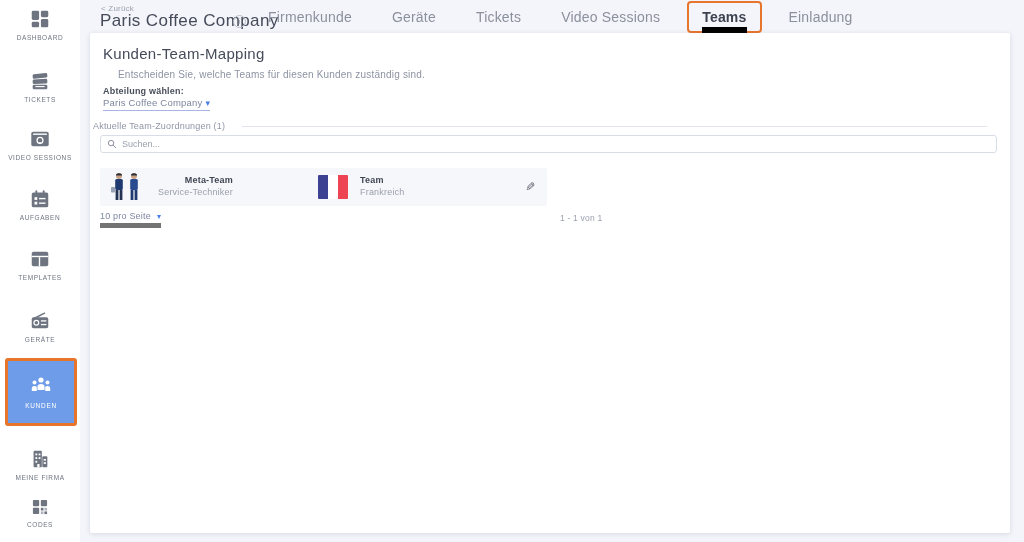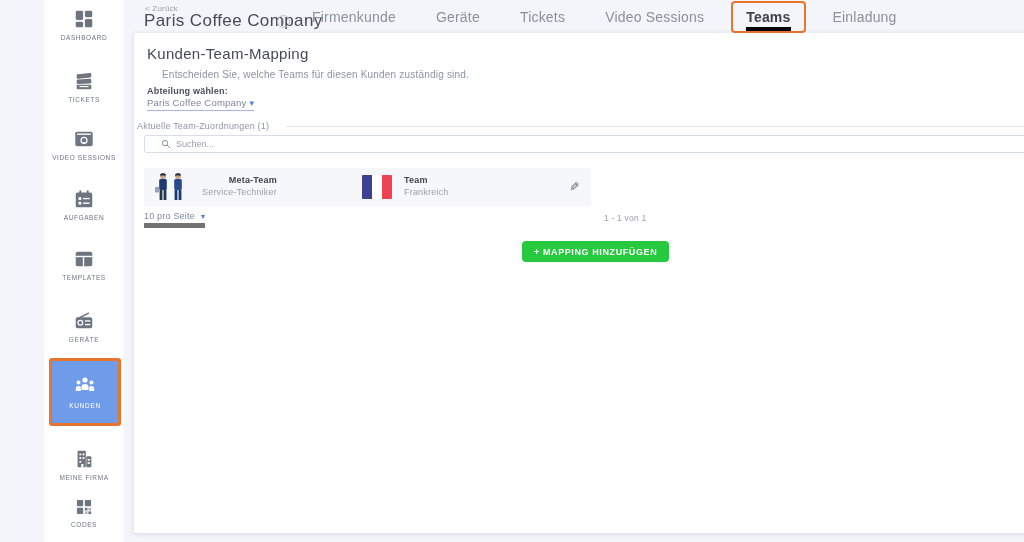--- a/index.html
+++ b/index.html
@@ -2,21 +2,21 @@
 <html><head>
 <meta charset="utf-8">
 <style>
   * { margin:0; padding:0; box-sizing:border-box; }
   html,body { width:1024px; height:542px; }
   body {
     font-family:"Liberation Sans","DejaVu Sans",sans-serif;
     background:#f4f5fa; color:#454b59; overflow:hidden;
     letter-spacing:.2px;
   }
-  .stage { position:relative; width:943px; height:542px;margin-left:44px; }
+  .stage { position:relative; width:943px; height:542px; }
 
   
   .sidebar { position:absolute; left:0; top:0; width:80px; height:542px; background:#ffffff; }
   .side-item { position:absolute; left:0; width:80px; display:flex; flex-direction:column; align-items:center; gap:4px; cursor:pointer; }
   .side-item .slabel { font-size:6.5px; color:#6e7480; letter-spacing:.6px; text-align:center; line-height:1.3; }
   .side-item svg { display:block; }
   .side-active-box {
     position:absolute; left:5px; top:358px; width:72px; height:68px;
     background:#6f9ce8; border:3px solid #e8752c; border-radius:3px;
     display:flex; flex-direction:column; align-items:center; justify-content:center; gap:5px; cursor:pointer;
@@ -27,41 +27,41 @@
   .back-link { position:absolute; left:101px; top:4px; font-size:8px; color:#9ba1ae; cursor:pointer; }
   .page-title { position:absolute; left:100px; top:11px; font-size:17px; font-weight:500; color:#454b59; letter-spacing:.4px; }
   .info-badge {
     position:absolute; left:233px; top:15px; width:13px; height:13px; border:1px solid #b9bfca;
     border-radius:50%; color:#9ba1ae; font-size:8px; display:flex; align-items:center; justify-content:center;
     font-style:italic; font-family:"Liberation Serif",serif;
   }
   .tabs { position:absolute; left:268px; top:0; height:33px; display:flex; align-items:center; gap:40px; }
   .tab { font-size:14px; color:#8b909d; cursor:pointer; white-space:nowrap; }
   .tab-annotation { border:2.5px solid #e8752c; border-radius:4px; padding:5px 13px; margin:0 -13px; }
-  .tab.active { color:#3c4250; font-weight:600; border-bottom:4px solid #000000; padding-bottom:2px; }
+  .tab.active { color:#3c4250; font-weight:600; border-bottom:8px solid #000000; padding-bottom:2px; }
 
   
   .card {
     position:absolute; left:90px; top:33px; width:920px; height:500px; background:#ffffff;
     border-radius:2px; box-shadow:0 1px 5px rgba(80,90,120,.18);
   }
   .card-heading { position:absolute; left:13px; top:12px; font-size:15px; font-weight:400; color:#454b59; letter-spacing:.3px; }
   .card-desc { position:absolute; left:13px; top:36px; font-size:10px; color:#8d93a3;padding-left:15px; }
   .dept-label { position:absolute; left:13px; top:53px; font-size:9px; font-weight:700; color:#4a4f5c; }
   .dept-select { position:absolute; left:13px; top:64px; font-size:9.5px; color:#7e87a0; border-bottom:1px solid #a9b4e6; padding-bottom:2px; cursor:pointer; }
   .dept-select .caret { color:#4a7fe8; font-size:9px; margin-left:3px; }
 
   .assign-row { position:absolute; left:3px; top:88px; width:894px; display:flex; align-items:center; gap:17px; }
   .assign-label { font-size:9px; color:#9096a5; white-space:nowrap; }
   .assign-rule { flex:1; border-top:1px solid #e3e5ec; height:0; }
 
   .search-box {
     position:absolute; left:10px; top:102px; width:897px; height:18px;
     border:1px solid #d9dde8; border-radius:3px; background:#ffffff;
-    display:flex; align-items:center; padding:0 16px; gap:5px;
+    display:flex; align-items:center; padding:0 6px; gap:5px;
   }
   .search-box svg { flex:0 0 auto; }
   .search-input { border:none; outline:none; flex:1; font-size:9px; color:#5a6070; font-family:inherit; background:transparent; }
   .search-input::placeholder { color:#9aa0ad; }
 
   .map-row {
     position:absolute; left:10px; top:135px; width:447px; height:38px;
     background:#f6f7fa; border-radius:2px; display:block;
   }
   .row-photo { position:absolute; left:10px; top:4px; width:34px; height:30px; }
@@ -275,16 +275,15 @@
       <span class="edit-btn">
         <span class="glyph">✎</span>
       </span>
     </div>
 
     <span class="per-page">
       <span>10 pro Seite</span><span class="caret">▾</span>
     </span>
     <span class="range-label">1 - 1 von 1</span>
 
-    <button class="add-btn">+ MAPPING HINZUFÜGEN</button>
 
   </section>
 </div>
 
 </body></html>

